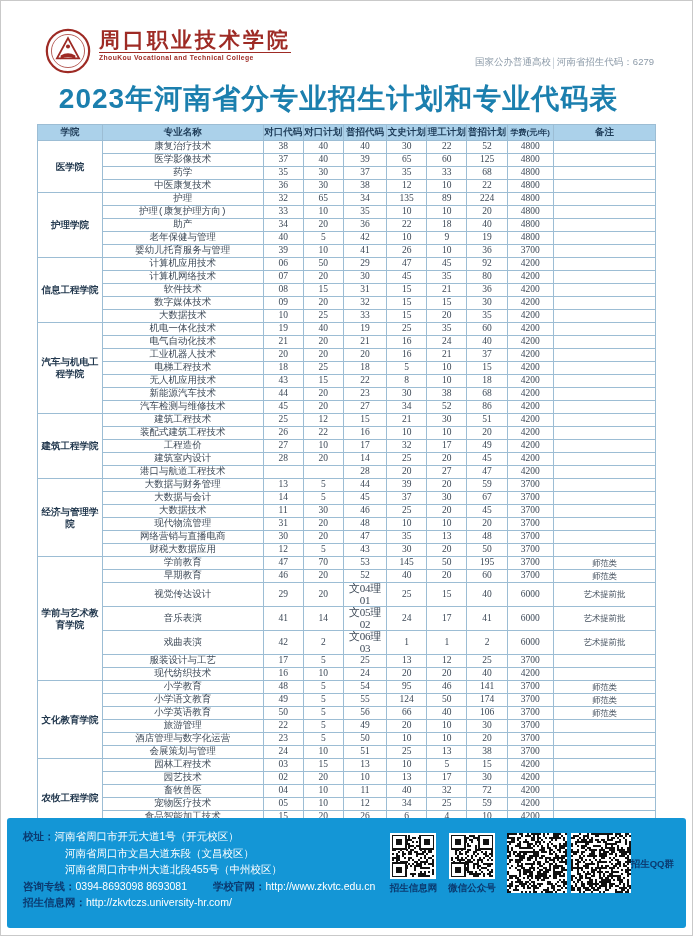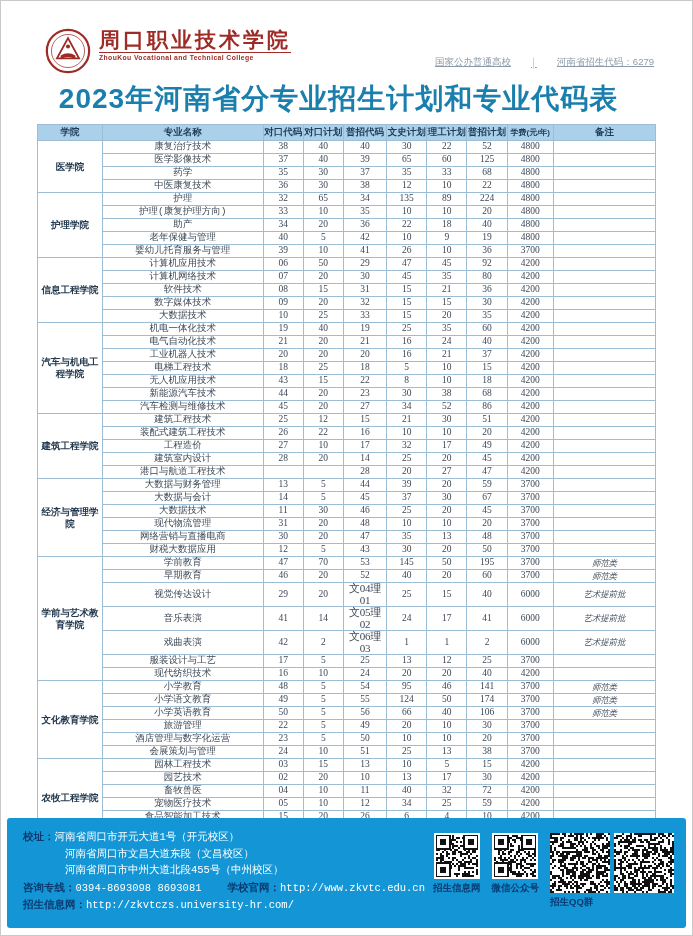--- a/index.html
+++ b/index.html
@@ -19,21 +19,21 @@
   .brand{display:flex;align-items:flex-start;gap:8px;}
   .emblem{width:46px;height:46px;flex:0 0 auto;}
   .brand-text .cn{
     font-family:"DejaVu Serif","Liberation Serif",serif;font-weight:bold;
     font-size:21px;color:var(--c-logo_red);letter-spacing:3px;line-height:1.1;
   }
   .brand-text .en{
     font-size:6.8px;color:var(--c-logo_red);letter-spacing:0.4px;font-weight:bold;
     border-top:1.5px solid var(--c-logo_red);padding-top:1px;margin-top:1px;text-transform:none;
   }
-  .badges{display:flex;align-items:center;gap:20px;font-size:9.5px;color:#8c9aa8;margin-top:22px;text-decoration:underline;}
+  .badges{display:flex;align-items:center;gap:0;font-size:9.5px;color:#8c9aa8;margin-top:22px;}
   .badges .divider{color:#b8c4cе;color:#b8c4ce;}
   
   .main-title{
     text-align:center;color:var(--c-title);font-weight:900;font-size:28px;
     letter-spacing:1px;margin:3px 16px 6px 0;
     font-family:"Liberation Sans",sans-serif;
   }
   
   .tbl-wrap{padding:0 36px;}
   table{width:100%;border-collapse:collapse;table-layout:fixed;}
@@ -46,39 +46,39 @@
     border:1px solid var(--c-border);font-size:9.5px;color:var(--c-text);
     text-align:center;height:13px;line-height:1.05;padding:0 1px;overflow:hidden;
     font-family:"Liberation Serif","DejaVu Serif",serif;
   }
   td.major{font-family:Liberation Mono, monospace;}
   td.college{
     font-weight:bold;color:var(--c-college);font-size:9.5px;line-height:1.25;
     font-family:"Liberation Sans",sans-serif;
   }
   td.code{font-size:11px;letter-spacing:-0.3px;}
-  td.remark{font-size:8.5px;color:#44505e;font-family:"Liberation Sans",sans-serif;letter-spacing:-0.2px;font-style:italic;}
+  td.remark{font-size:8.5px;color:#44505e;font-family:"Liberation Sans",sans-serif;letter-spacing:-0.2px;}
   tr.group-first td{border-top:1.6px solid var(--c-border_dark);}
   
   .footer{
     position:absolute;left:6px;right:6px;bottom:7px;height:110px;
     background:var(--c-footer_bg);border-radius:3px;display:flex;
     padding:10px 12px 6px 16px;color:#fff;
   }
   .f-left{flex:1 1 auto;font-size:10.5px;line-height:16.5px;white-space:nowrap;}
   .f-label{color:var(--c-footer_label);font-weight:bold;}
-  .f-val{color:#ffffff;font-family:Liberation Mono, monospace;}
+  .f-val{color:#ffffff;}
   .addr-cont{padding-left:42px;}
   .hot-row .gap{display:inline-block;width:26px;}
   .f-right{flex:0 0 auto;display:flex;align-items:flex-start;gap:11px;padding-top:5px;}
   .qrcol{display:flex;flex-direction:column;align-items:center;}
   .qr{background:#fff;padding:2px;line-height:0;}
   .qr.dense{padding:0;}
   .qr-label{font-size:9.5px;color:var(--c-footer_label);font-weight:bold;margin-top:3px;white-space:nowrap;}
-  .qq-group{display:flex;flex-direction:column;}
+  .qq-group{display:flex;align-items:center;}
   .qq-group .pair{display:flex;gap:4px;}
 </style>
 </head>
 <body>
 
 <div class="page">
 
   <div class="topbar">
     <div class="brand">
       <svg class="emblem" viewBox="0 0 50 50" xmlns="http://www.w3.org/2000/svg">

